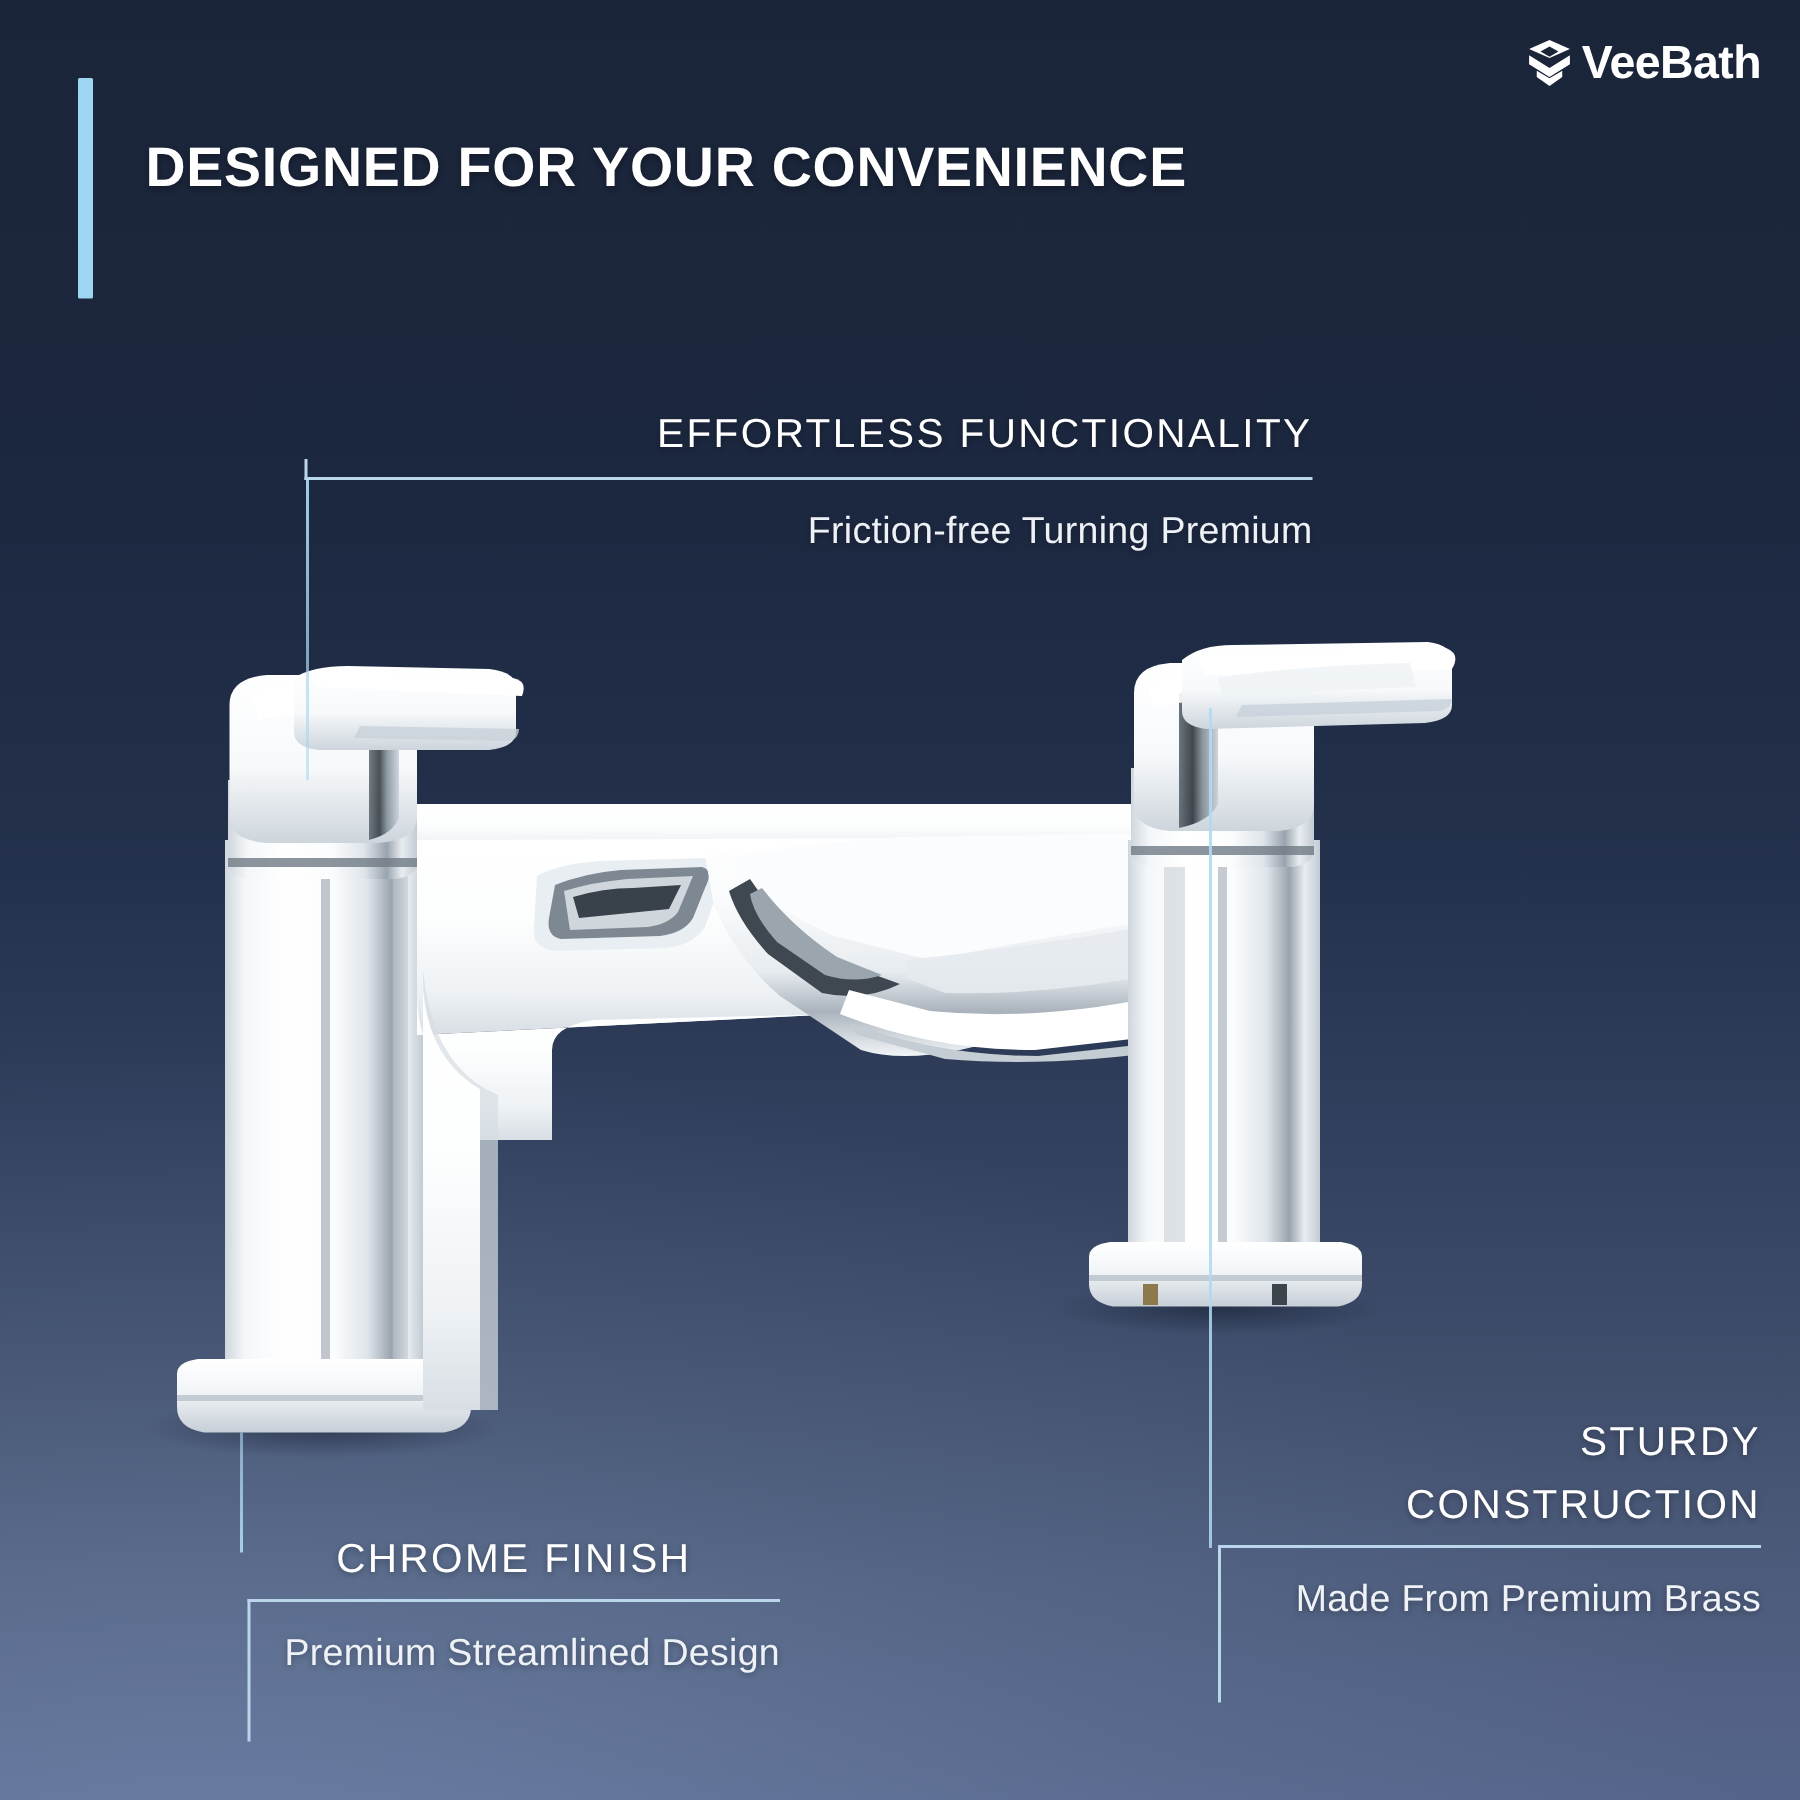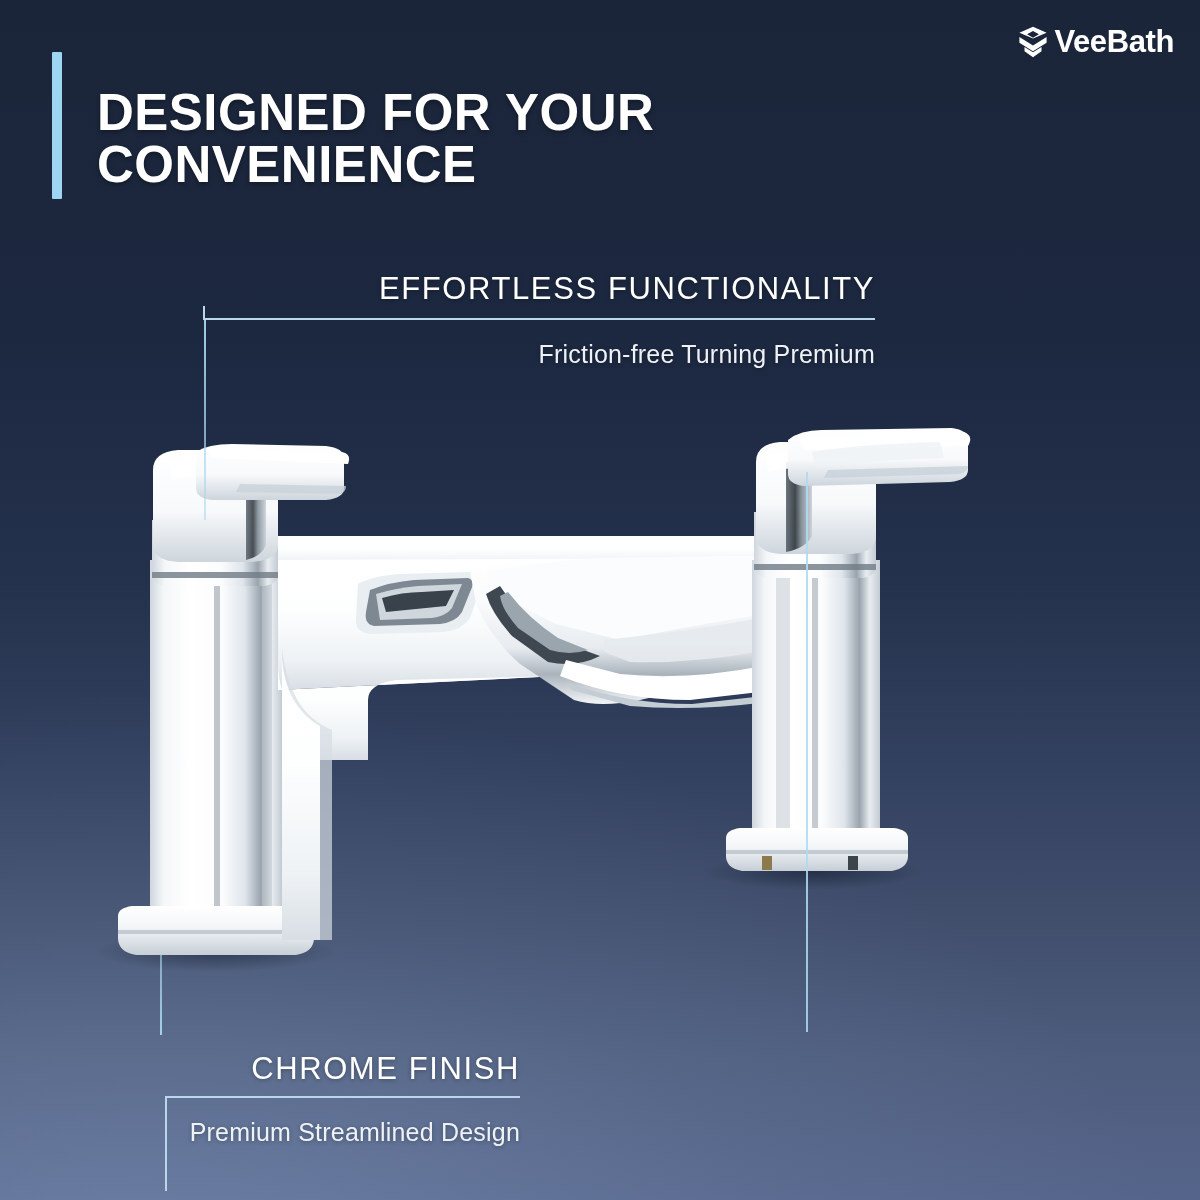--- a/index.html
+++ b/index.html
@@ -35,24 +35,24 @@
     height: 147px;
     background: #9ed5f2;
     border-radius: 1px;
   }
   .headline {
     position: absolute;
     left: 97px;
     top: 53px;
     width: 740px;
     color: #ffffff;
-    font-size: 51px;
+    font-size: 37px;
     font-weight: bold;
     letter-spacing: 0.5px;
-    line-height: 52px;
+    line-height: 68px;
     text-transform: uppercase;
     text-shadow: 0 2px 5px rgba(0,0,0,0.35);
   }
 
   
   .brand {
     position: absolute;
     right: 26px;
     top: 24px;
     display: flex;
@@ -64,21 +64,21 @@
     color: #ffffff;
     font-size: 31px;
     font-weight: bold;
     letter-spacing: -0.4px;
   }
 
   
   .callout { position: absolute; }
   .callout .title {
     color: #ffffff;
-    font-size: 31px;
+    font-size: 27px;
     letter-spacing: 1.6px;
     text-transform: uppercase;
     line-height: 42px;
     white-space: nowrap;
     text-shadow: 0 1px 4px rgba(0,0,0,0.3);
   }
   .callout .title.two-line { white-space: normal; }
   .callout .sub {
     color: #eef2f7;
     font-size: 25px;
@@ -121,21 +121,21 @@
   }
 
   
   #callout-functionality { left: 203px; top: 268px; width: 672px; }
   #callout-functionality .title { text-align: right; }
   #callout-functionality .rule { margin-top: 8px; width: 672px; }
   #callout-functionality .sub { text-align: right; margin-top: 16px; }
 
   
   #callout-chrome { left: 165px; top: 1018px; width: 355px; }
-  #callout-chrome .title { text-align: right; margin-top: 30px; }
+  #callout-chrome .title { text-align: center; }
   #callout-chrome .rule { margin-top: 6px; width: 355px; }
   #callout-chrome .sub { text-align: right; margin-top: 16px; }
 
   
   #callout-sturdy { left: 812px; top: 940px; width: 362px; }
   #callout-sturdy .title { text-align: right; }
   #callout-sturdy .rule { margin-top: 6px; width: 362px; }
   #callout-sturdy .sub { text-align: right; margin-top: 16px; }
 
   
@@ -312,14 +312,19 @@
     <div class="rule tick-left"></div>
     <div class="sub">Friction-free Turning Premium</div>
   </div>
 
   <div class="callout" id="callout-chrome">
     <div class="title">CHROME FINISH</div>
     <div class="rule tick-left-up"></div>
     <div class="sub">Premium Streamlined Design</div>
   </div>
 
+  <div class="callout" id="callout-sturdy">
+    <div class="title two-line">STURDY CONSTRUCTION</div>
+    <div class="rule tick-left-up-tall"></div>
+    <div class="sub">Made From Premium Brass</div>
+  </div>
 
 </div>
 
 </body></html>

